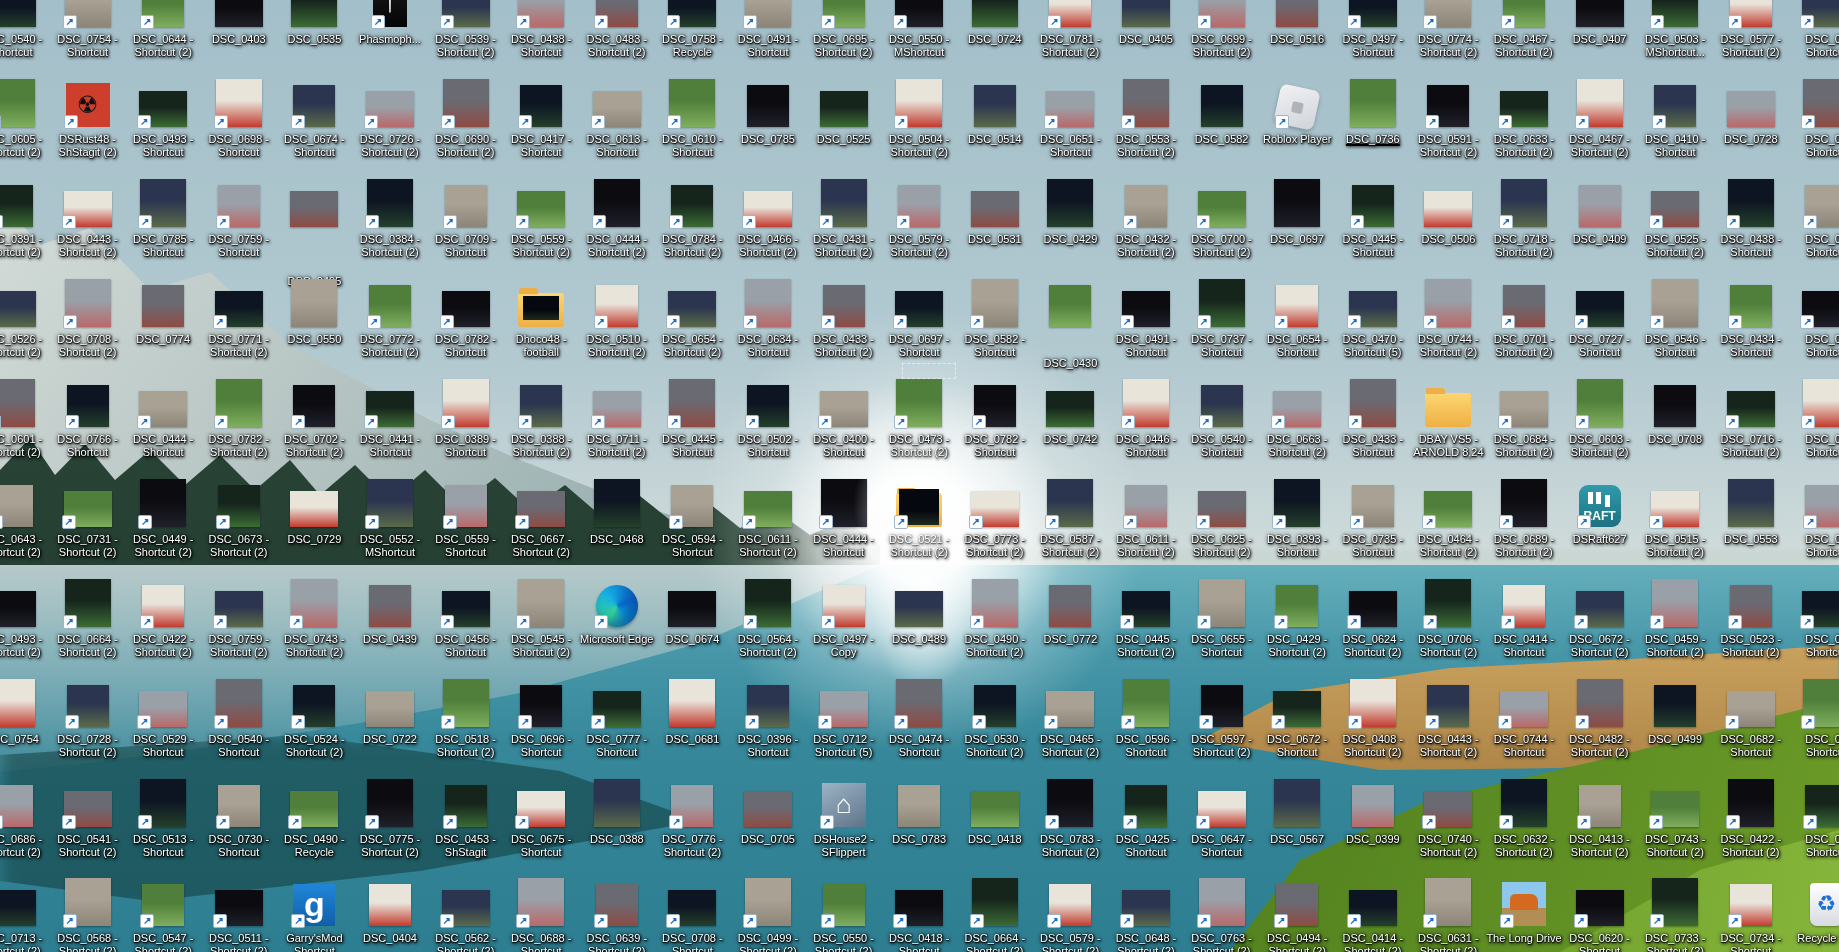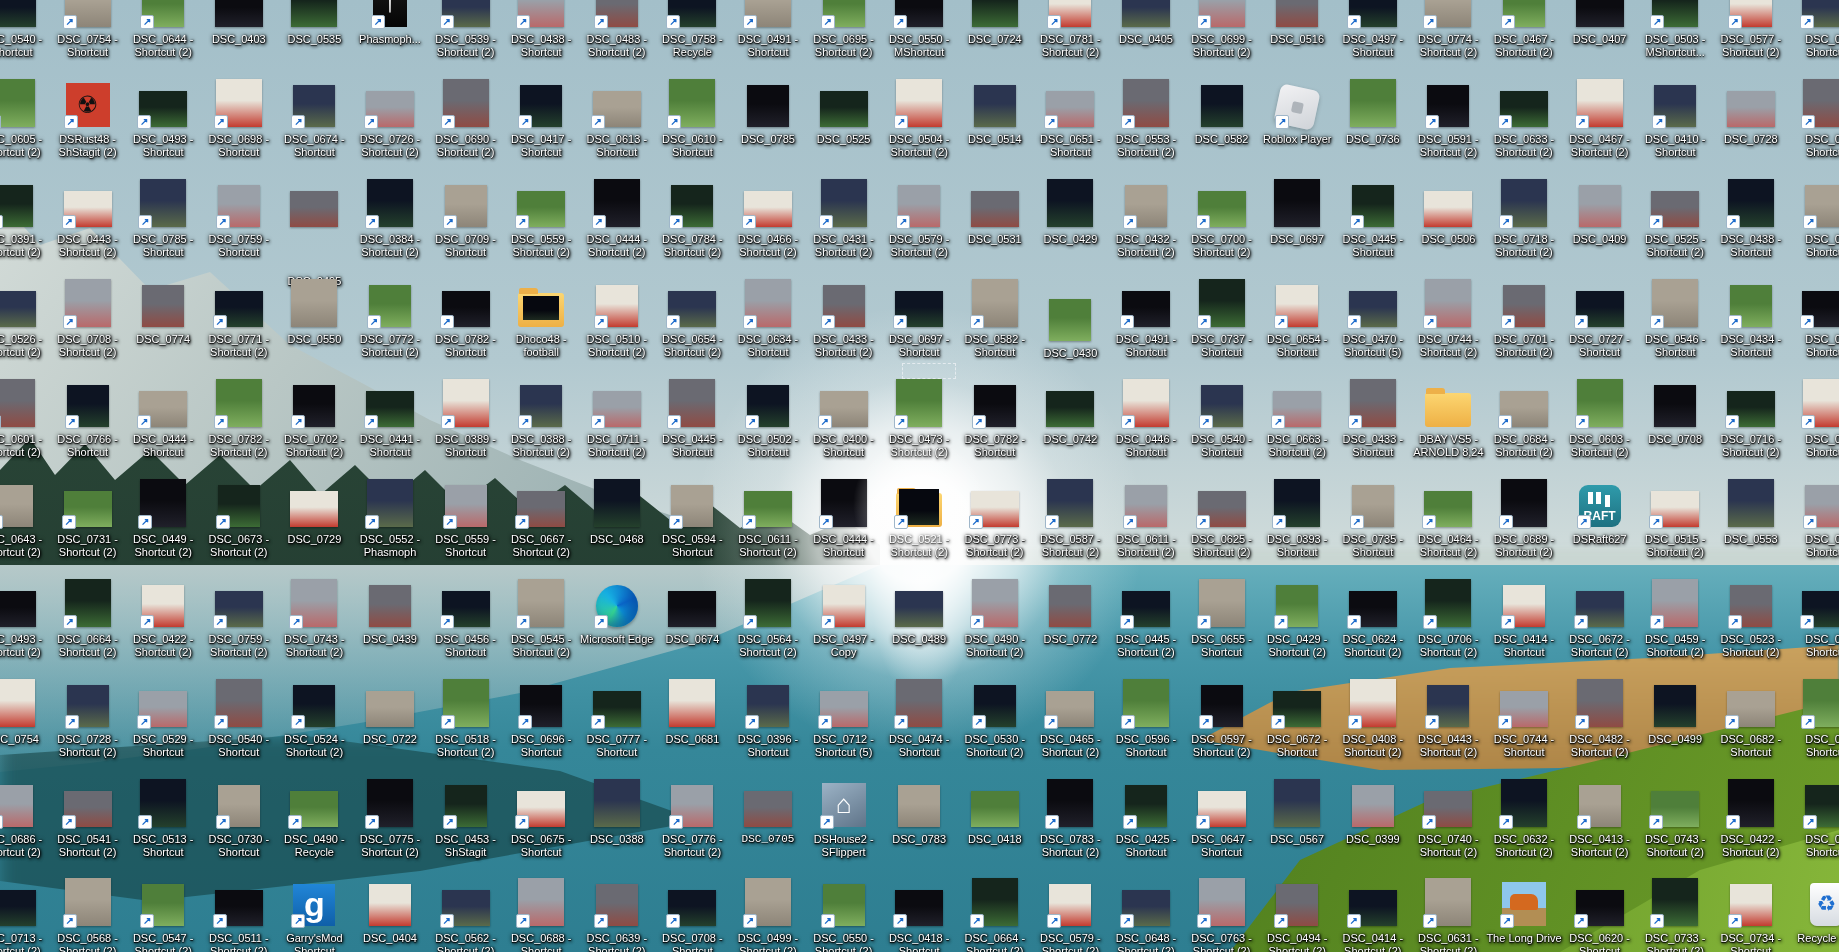--- a/index.html
+++ b/index.html
@@ -382,21 +382,21 @@
       </div>
       <div class="cell" title="Roblox Player" style="left: 1258.2px; top: 79px;">
         <div class="thumbwrap">
           <div class="rblx">
             <i></i>
           </div>
           <div class="arrow">↗</div>
         </div>
         <div class="label">Roblox Player</div>
       </div>
-      <div class="cell" title="DSC_0736" style="left: 1333.8px; top: 79px;">
+      <div class="cell" title="DSC_0736" style="left: 1333.8px; top: 79px; text-decoration: underline;">
         <div class="thumbwrap">
           <div class="thumb" style="width:46px;height:48px;background:linear-gradient(#4f7f3a 45%,#7fae5e)"></div>
         </div>
         <div class="label">DSC_0736</div>
       </div>
       <div class="cell" title="DSC_0591 - Shortcut (2)" style="left: 1409.4px; top: 79px;">
         <div class="thumbwrap">
           <div class="thumb" style="width:42px;height:42px;background:linear-gradient(#0b0b10 45%,#20202a)"></div>
           <div class="arrow">↗</div>
         </div>
@@ -694,21 +694,21 @@
         </div>
         <div class="label">DSC_0697 - Shortcut</div>
       </div>
       <div class="cell" title="DSC_0582 - Shortcut" style="left: 955.8px; top: 279px;">
         <div class="thumbwrap">
           <div class="thumb" style="width:46px;height:48px;background:linear-gradient(#a9a193 45%,#8d8578)"></div>
           <div class="arrow">↗</div>
         </div>
         <div class="label">DSC_0582 - Shortcut</div>
       </div>
-      <div class="cell" title="DSC_0430" style="left: 1031.4px; top: 293px;">
+      <div class="cell" title="DSC_0430" style="left: 1031.4px; top: 279px; gap: 24px;">
         <div class="thumbwrap">
           <div class="thumb" style="width:42px;height:42px;background:linear-gradient(#4f7f3a 45%,#7fae5e)"></div>
         </div>
         <div class="label">DSC_0430</div>
       </div>
       <div class="cell" title="DSC_0491 - Shortcut" style="left: 1107px; top: 279px;">
         <div class="thumbwrap">
           <div class="thumb" style="width:48px;height:36px;background:linear-gradient(#0b0b10 45%,#20202a)"></div>
           <div class="arrow">↗</div>
         </div>
@@ -982,21 +982,21 @@
         <div class="thumbwrap">
           <div class="thumb" style="width:48px;height:36px;background:linear-gradient(#e8e4da 45%,#c33b2f)"></div>
         </div>
         <div class="label">DSC_0729</div>
       </div>
       <div class="cell" title="DSC_0552 - Shortcut" style="left: 351px; top: 479px;">
         <div class="thumbwrap">
           <div class="thumb" style="width:46px;height:48px;background:linear-gradient(#2b3550 45%,#5a6a4a)"></div>
           <div class="arrow">↗</div>
         </div>
-        <div class="label">DSC_0552 - Phasmoph</div>
+        <div class="label">DSC_0552 - MShortcut</div>
       </div>
       <div class="cell" title="DSC_0559 - Shortcut" style="left: 426.6px; top: 479px;">
         <div class="thumbwrap">
           <div class="thumb" style="width:42px;height:42px;background:linear-gradient(#9aa0a8 45%,#b9696a)"></div>
           <div class="arrow">↗</div>
         </div>
         <div class="label">DSC_0559 - Shortcut</div>
       </div>
       <div class="cell" title="DSC_0667 - Shortcut (2)" style="left: 502.2px; top: 479px;">
         <div class="thumbwrap">
@@ -1527,21 +1527,21 @@
         </div>
         <div class="label">DSC_0388</div>
       </div>
       <div class="cell" title="DSC_0776 - Shortcut (2)" style="left: 653.4px; top: 779px;">
         <div class="thumbwrap">
           <div class="thumb" style="width:42px;height:42px;background:linear-gradient(#9aa0a8 45%,#b9696a)"></div>
           <div class="arrow">↗</div>
         </div>
         <div class="label">DSC_0776 - Shortcut (2)</div>
       </div>
-      <div class="cell" title="DSC_0705" style="left: 729px; top: 779px; font-family: Liberation Mono, monospace;">
+      <div class="cell" title="DSC_0705" style="left: 729px; top: 779px;">
         <div class="thumbwrap">
           <div class="thumb" style="width:48px;height:36px;background:linear-gradient(#6a6a72 45%,#8f4b44)"></div>
         </div>
         <div class="label">DSC_0705</div>
       </div>
       <div class="cell" title="DSHouse2 - SFlippert" style="left: 804.6px; top: 779px;">
         <div class="thumbwrap">
           <div class="hf2">⌂</div>
           <div class="arrow">↗</div>
         </div>

